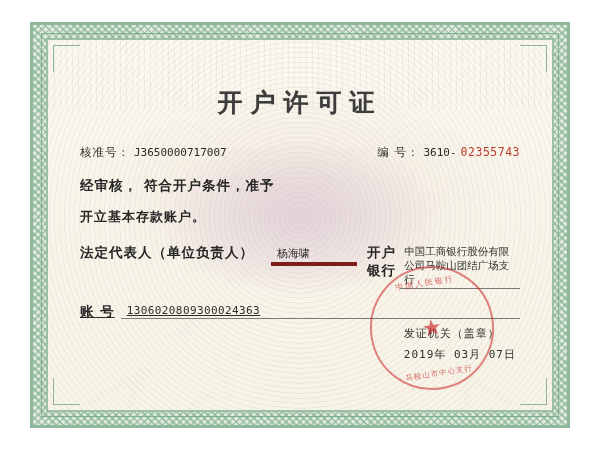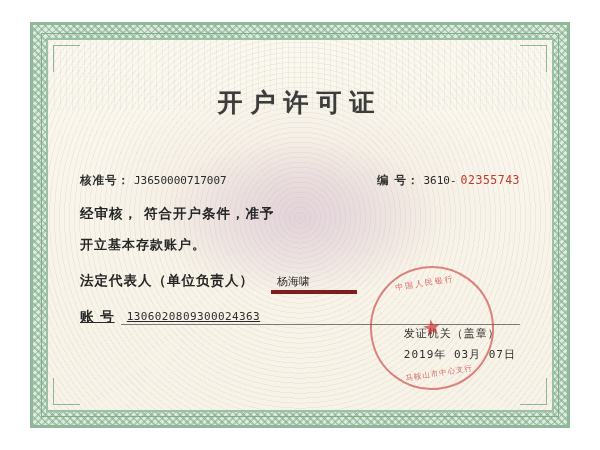--- a/index.html
+++ b/index.html
@@ -99,21 +99,21 @@
     margin-top: 26px;
     padding: 0 6px;
     font-size: 11.5px;
   }
   .nums-left, .nums-right {
     display: flex;
     align-items: baseline;
     gap: 4px;
     white-space: nowrap;
   }
-  .lbl { font-weight: bold; color: #2f2f2f; letter-spacing: 1px; margin-top: 28px; }
+  .lbl { font-weight: normal; color: #2f2f2f; letter-spacing: 1px; }
   .val-mono {
     font-family: "DejaVu Sans Mono", "Liberation Mono", monospace;
     font-size: 11px;
     color: #2a2a2a;
   }
   .val-red {
     font-family: "DejaVu Sans Mono", "Liberation Mono", monospace;
     font-size: 11.5px;
     color: #c0392b;
     letter-spacing: 0.5px;
@@ -294,20 +294,24 @@
           <span class="seg-bold">符合开户条件，准予</span>
         </div>
 
         <div class="line2">开立基本存款账户。</div>
 
         <div class="row-two-col">
           <div class="col-left">
             <span class="seg-bold">法定代表人（单位负责人）</span>
             <span class="uline-short">杨海啸</span>
           </div>
+          <div class="col-right">
+            <span class="seg-bold">开户银行</span>
+            <span class="bank-val">中国工商银行股份有限公司马鞍山团结广场支行</span>
+          </div>
         </div>
 
         <div class="acct-row">
           <span class="seg-bold">账 号</span>
           <span class="acct-num">1306020809300024363</span>
         </div>
 
         <div class="issuer-block">
           <div class="ln">发证机关（盖章）</div>
           <div class="ln date-num">2019年 03月 07日</div>

